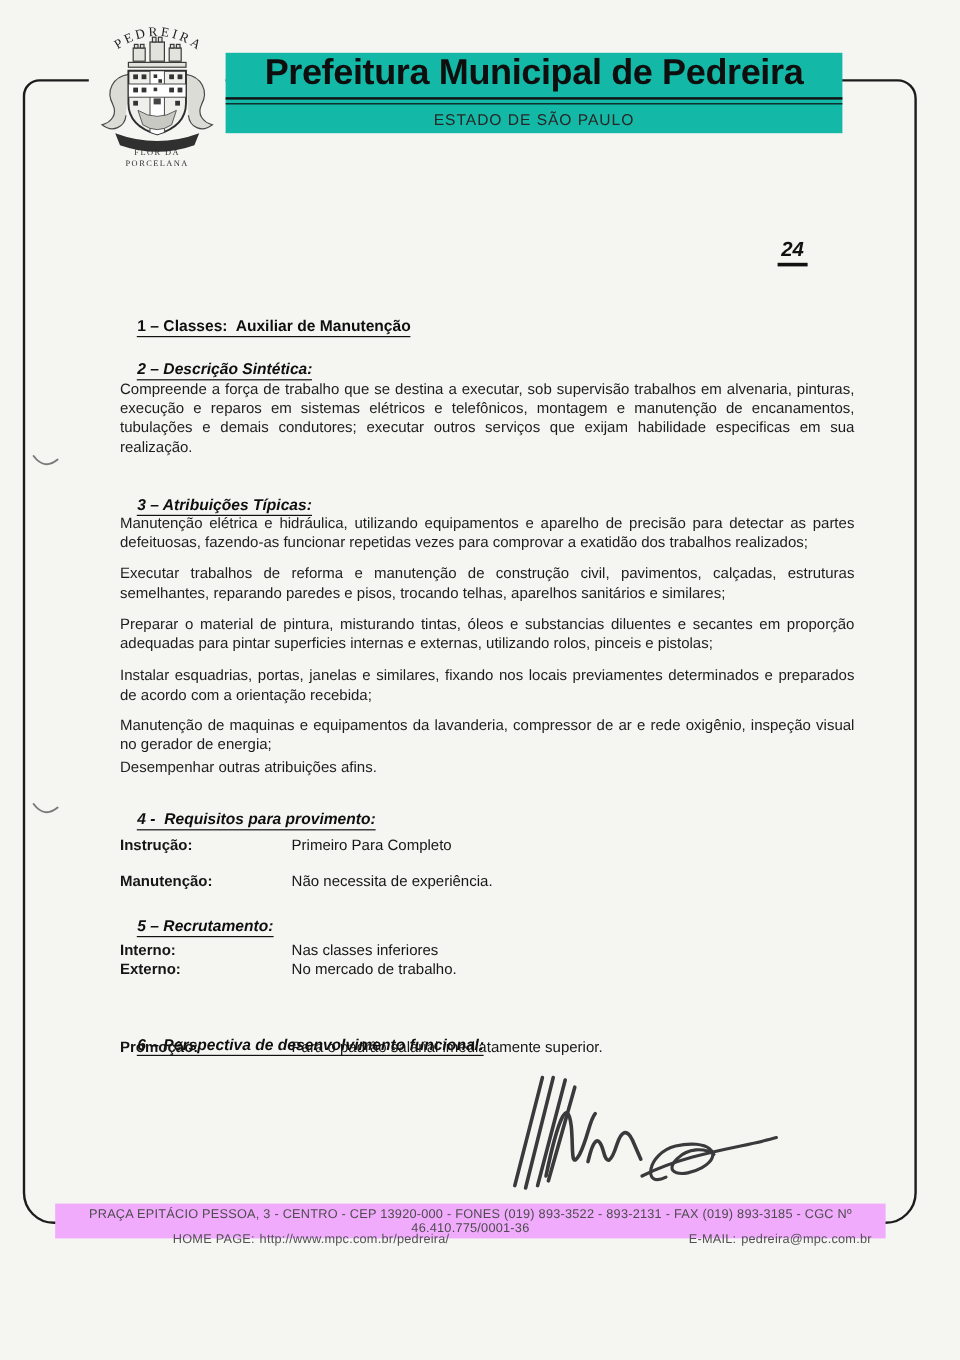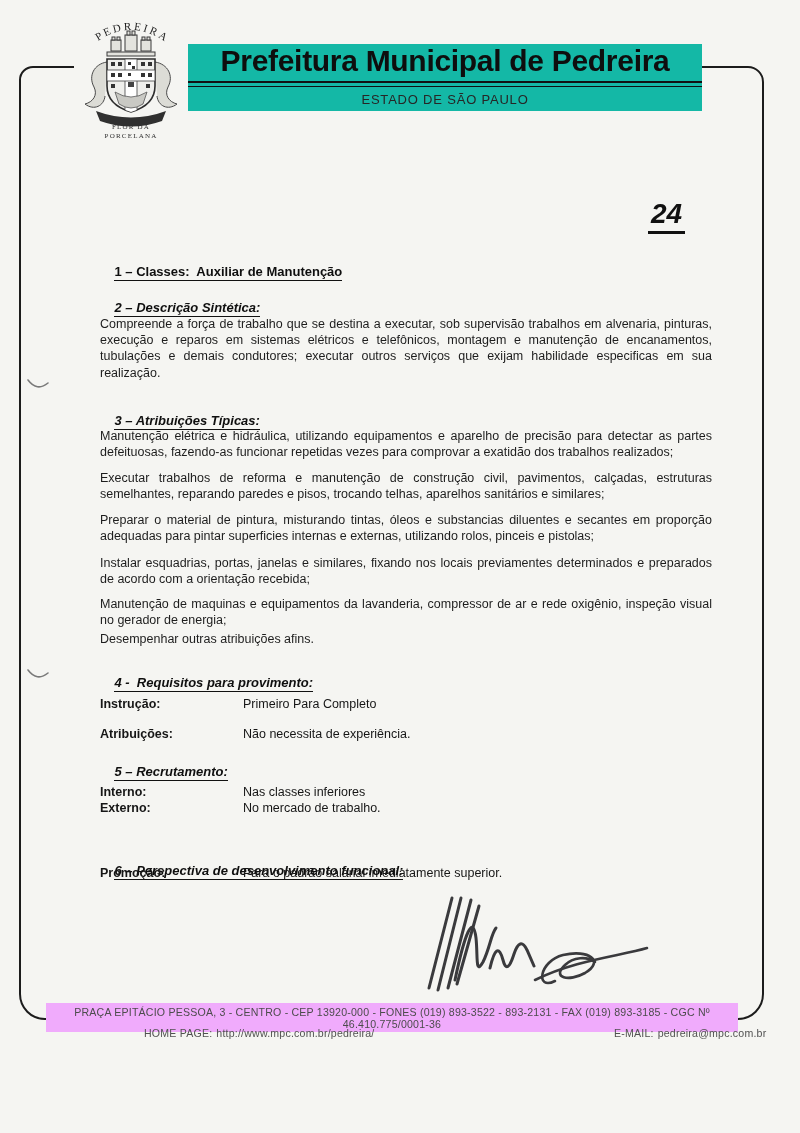--- a/index.html
+++ b/index.html
@@ -10,21 +10,21 @@
   .frame{position:absolute;left:19px;top:66px;width:741px;height:950px;
          border:2px solid #1c1c1c;border-radius:14px 16px 26px 26px;}
 
   
   .crest{position:absolute;left:74px;top:12px;width:114px;height:132px;background:#f5f5f2;}
   .titleblock{position:absolute;left:188px;top:44px;width:514px;background:#14b8a6;padding-bottom:4px;}
   .title{font-size:30px;font-weight:bold;letter-spacing:-0.3px;text-align:center;color:#0e0e0e;}
   .dblrule{margin-top:3px;height:3px;border-top:2.5px solid #111;border-bottom:1.5px solid #111;}
   .subtitle{margin-top:5px;text-align:center;font-size:13px;letter-spacing:0.8px;color:#262626;}
 
-  .pagenum{position:absolute;left:648px;top:198px;font-size:28px;font-weight:bold;font-style:italic;
+  .pagenum{position:absolute;left:648px;top:198px;font-size:17px;font-weight:bold;font-style:italic;
            border-bottom:3px solid #111;padding:0 3px 1px 3px;color:#111;}
 
   
   .h{position:absolute;left:100px;font-size:13px;font-weight:bold;white-space:pre-wrap;color:#0f0f0f;}
   .hU{border-bottom:1.8px solid #111;padding-bottom:1px;display:inline-block;}
   .it{font-style:italic;}
   .p{position:absolute;left:100px;width:612px;margin:0;font-size:12.5px;line-height:16.2px;
      text-align:justify;color:#1d1d1d;}
   .row{position:absolute;left:100px;display:flex;font-size:12.5px;color:#161616;}
   .row .lbl{width:143px;font-weight:bold;flex:none;}
@@ -35,21 +35,21 @@
   .sm2{left:26px;top:667px;}
 
   .sig{position:absolute;left:395px;top:884px;width:270px;height:115px;}
 
   
   .f1{position:absolute;left:46px;top:1003px;width:692px;text-align:center;background:#f0abfc;
       font-size:10.6px;color:#4c4c4c;letter-spacing:0.2px;padding:3px 0 2px;}
   .f2{position:absolute;top:1027px;font-size:10.6px;color:#515151;letter-spacing:0.2px;padding-left:40px;}
   .f2 .flbl{margin-right:4px;}
   .fhome{left:104px;}
-  .femail{left:534px;margin-left:40px;}
+  .femail{left:534px;}
 </style>
 </head>
 <body>
 
 <div class="page">
 
   <div class="frame"></div>
 
   <div class="crest">
     <svg width="114" height="132" viewBox="0 0 114 132">
@@ -138,21 +138,21 @@
   <p class="p" style="top:631px">Desempenhar outras atribuições afins.</p>
 
   <div class="h it" style="top:660px">
     <span class="hU">4 -  Requisitos para provimento:</span>
   </div>
   <div class="row" style="top:697px">
     <span class="lbl">Instrução:</span>
     <span class="val">Primeiro Para Completo</span>
   </div>
   <div class="row" style="top:727px">
-    <span class="lbl">Atribuições:</span>
+    <span class="lbl">Manutenção:</span>
     <span class="val">Não necessita de experiência.</span>
   </div>
 
   <div class="h it" style="top:749px">
     <span class="hU">5 – Recrutamento:</span>
   </div>
   <div class="row" style="top:785px">
     <span class="lbl">Interno:</span>
     <span class="val">Nas classes inferiores</span>
   </div>

